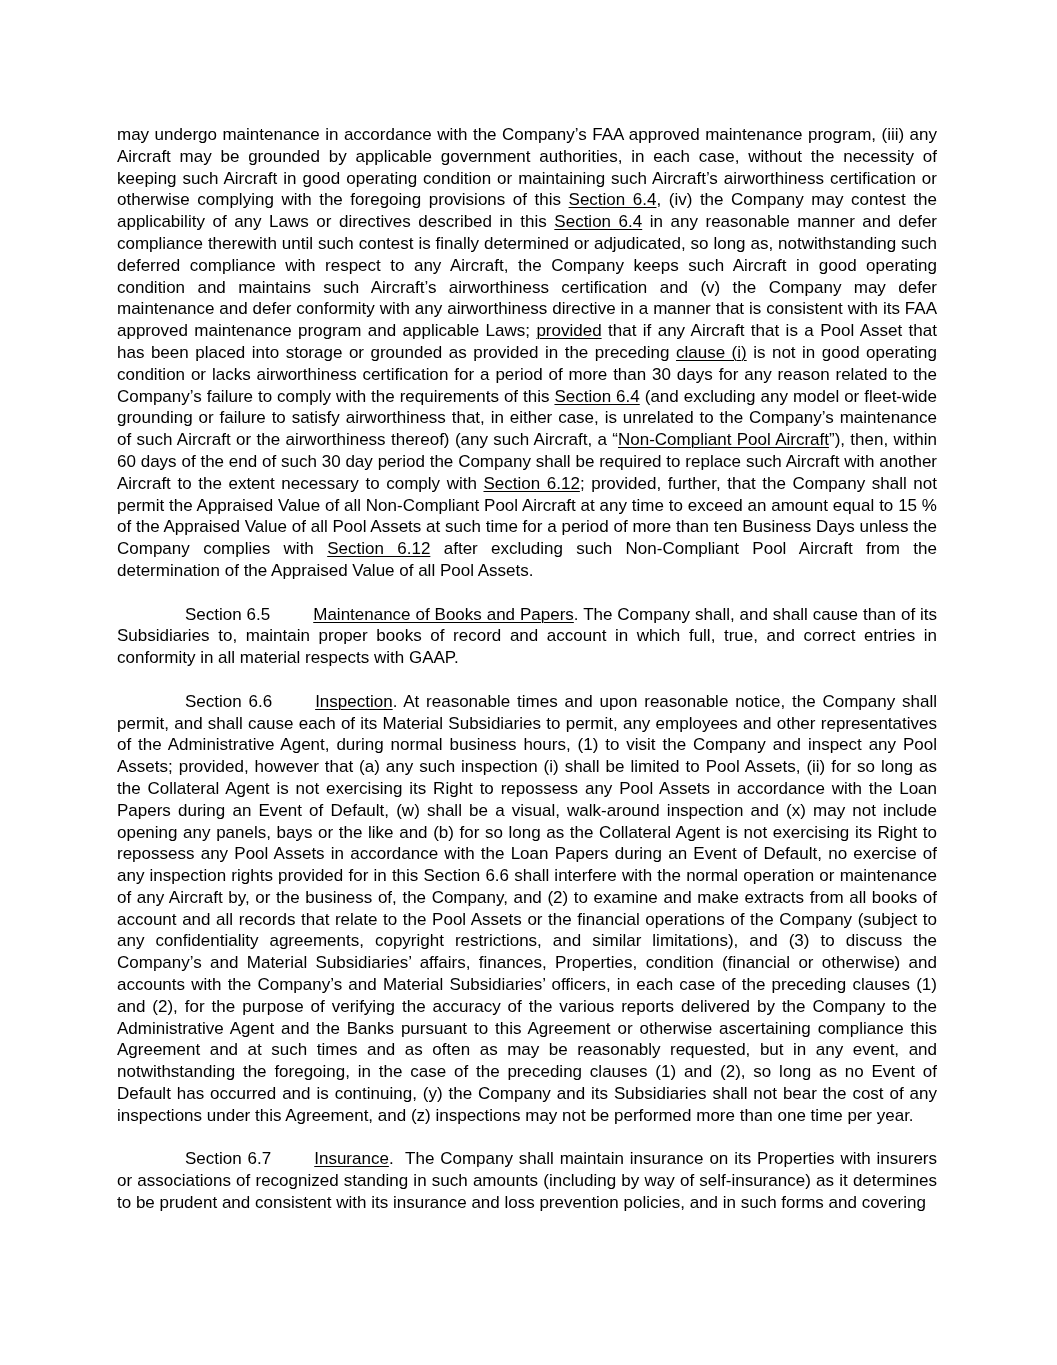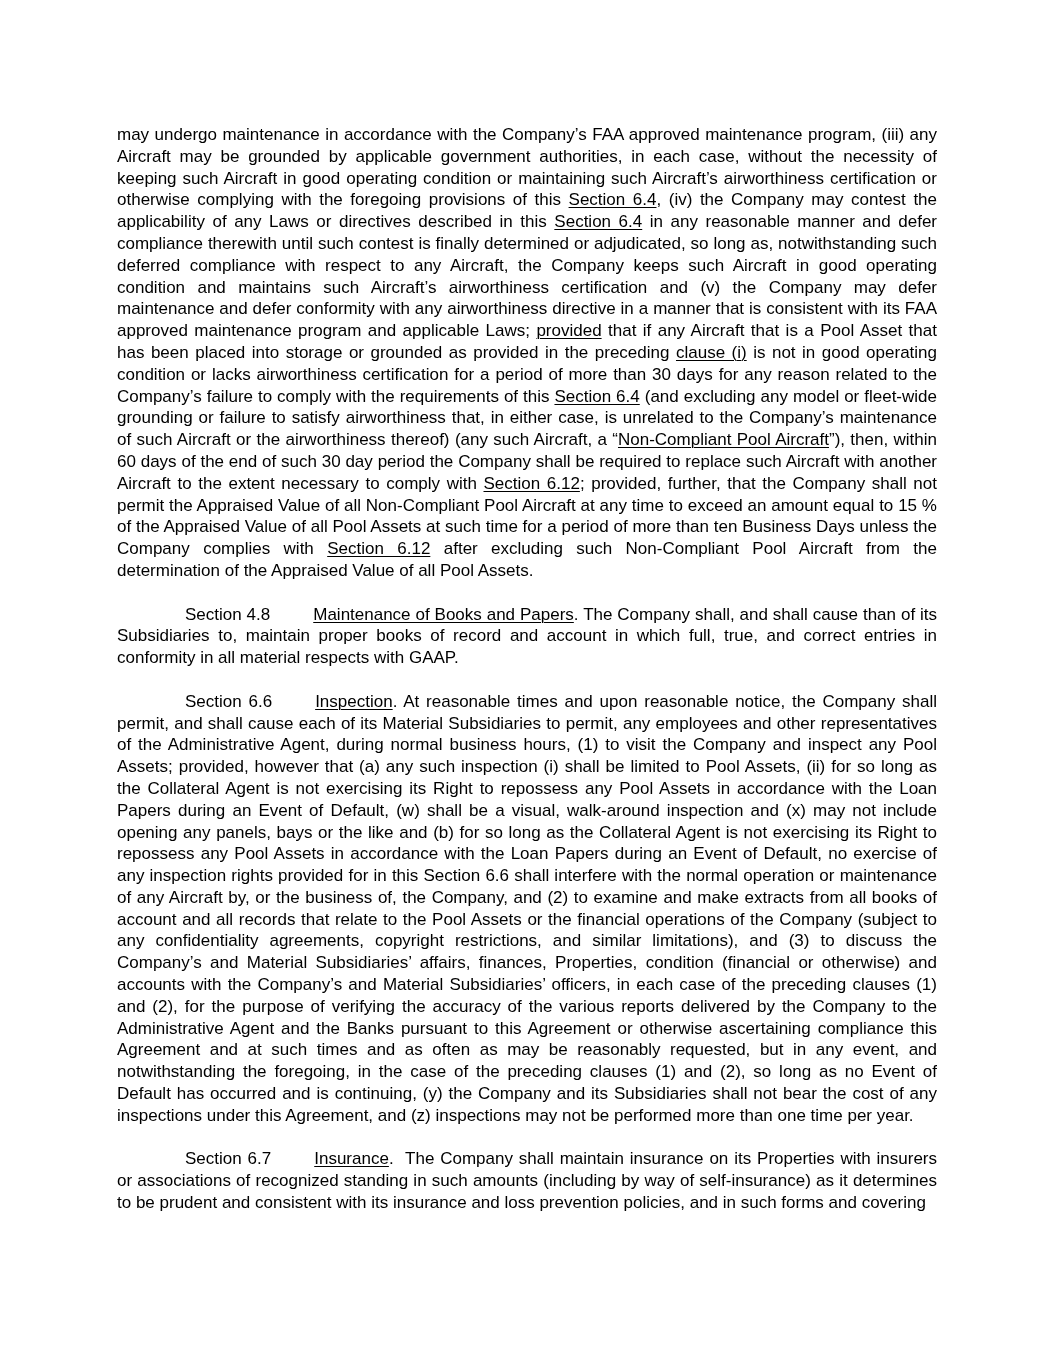--- a/index.html
+++ b/index.html
@@ -51,18 +51,18 @@
     font-size: 17px;
     line-height: 21.8px;
   }
 </style>
 </head>
 <body>
 
 <div class="page">
   <div class="text-block">
       <p class="para"><span>may undergo maintenance in accordance with the Company’s FAA approved maintenance program, (iii) any Aircraft may be grounded by applicable government authorities, in each case, without the necessity of keeping such Aircraft in good operating condition or maintaining such Aircraft’s airworthiness certification or otherwise complying with the foregoing provisions of this </span><span class="u">Section 6.4</span><span>, (iv) the Company may contest the applicability of any Laws or directives described in this </span><span class="u">Section 6.4</span><span> in any reasonable manner and defer compliance therewith until such contest is finally determined or adjudicated, so long as, notwithstanding such deferred compliance with respect to any Aircraft, the Company keeps such Aircraft in good operating condition and maintains such Aircraft’s airworthiness certification and (v) the Company may defer maintenance and defer conformity with any airworthiness directive in a manner that is consistent with its FAA approved maintenance program and applicable Laws; </span><span class="u">provided</span><span> that if any Aircraft that is a Pool Asset that has been placed into storage or grounded as provided in the preceding </span><span class="u">clause (i)</span><span> is not in good operating condition or lacks airworthiness certification for a period of more than 30 days for any reason related to the Company’s failure to comply with the requirements of this </span><span class="u">Section 6.4</span><span> (and excluding any model or fleet-wide grounding or failure to satisfy airworthiness that, in either case, is unrelated to the Company’s maintenance of such Aircraft or the airworthiness thereof) (any such Aircraft, a “</span><span class="u">Non-Compliant Pool Aircraft</span><span>”), then, within 60 days of the end of such 30 day period the Company shall be required to replace such Aircraft with another Aircraft to the extent necessary to comply with </span><span class="u">Section 6.12</span><span>; provided, further, that the Company shall not permit the Appraised Value of all Non-Compliant Pool Aircraft at any time to exceed an amount equal to 15 % of the Appraised Value of all Pool Assets at such time for a period of more than ten Business Days unless the Company complies with </span><span class="u">Section 6.12</span><span> after excluding such Non-Compliant Pool Aircraft from the determination of the Appraised Value of all Pool Assets.</span></p>
-      <p class="para indent"><span>Section 4.8</span><span class="tab"></span><span class="u">Maintenance of Books and Papers</span><span>. The Company shall, and shall cause than of its Subsidiaries to, maintain proper books of record and account in which full, true, and correct entries in conformity in all material respects with GAAP.</span></p>
+      <p class="para indent"><span>Section 6.5</span><span class="tab"></span><span class="u">Maintenance of Books and Papers</span><span>. The Company shall, and shall cause than of its Subsidiaries to, maintain proper books of record and account in which full, true, and correct entries in conformity in all material respects with GAAP.</span></p>
       <p class="para indent"><span>Section 6.6</span><span class="tab"></span><span class="u">Inspection</span><span>. At reasonable times and upon reasonable notice, the Company shall permit, and shall cause each of its Material Subsidiaries to permit, any employees and other representatives of the Administrative Agent, during normal business hours, (1) to visit the Company and inspect any Pool Assets; provided, however that (a) any such inspection (i) shall be limited to Pool Assets, (ii) for so long as the Collateral Agent is not exercising its Right to repossess any Pool Assets in accordance with the Loan Papers during an Event of Default, (w) shall be a visual, walk-around inspection and (x) may not include opening any panels, bays or the like and (b) for so long as the Collateral Agent is not exercising its Right to repossess any Pool Assets in accordance with the Loan Papers during an Event of Default, no exercise of any inspection rights provided for in this Section 6.6 shall interfere with the normal operation or maintenance of any Aircraft by, or the business of, the Company, and (2) to examine and make extracts from all books of account and all records that relate to the Pool Assets or the financial operations of the Company (subject to any confidentiality agreements, copyright restrictions, and similar limitations), and (3) to discuss the Company’s and Material Subsidiaries’ affairs, finances, Properties, condition (financial or otherwise) and accounts with the Company’s and Material Subsidiaries’ officers, in each case of the preceding clauses (1) and (2), for the purpose of verifying the accuracy of the various reports delivered by the Company to the Administrative Agent and the Banks pursuant to this Agreement or otherwise ascertaining compliance this Agreement and at such times and as often as may be reasonably requested, but in any event, and notwithstanding the foregoing, in the case of the preceding clauses (1) and (2), so long as no Event of Default has occurred and is continuing, (y) the Company and its Subsidiaries shall not bear the cost of any inspections under this Agreement, and (z) inspections may not be performed more than one time per year.</span></p>
       <p class="para indent"><span>Section 6.7</span><span class="tab"></span><span class="u">Insurance</span><span>.&nbsp; The Company shall maintain insurance on its Properties with insurers or associations of recognized standing in such amounts (including by way of self-insurance) as it determines to be prudent and consistent with its insurance and loss prevention policies, and in such forms and covering</span></p>
     </div>
   <div class="page-number">46</div>
 </div>
 
 </body></html>

